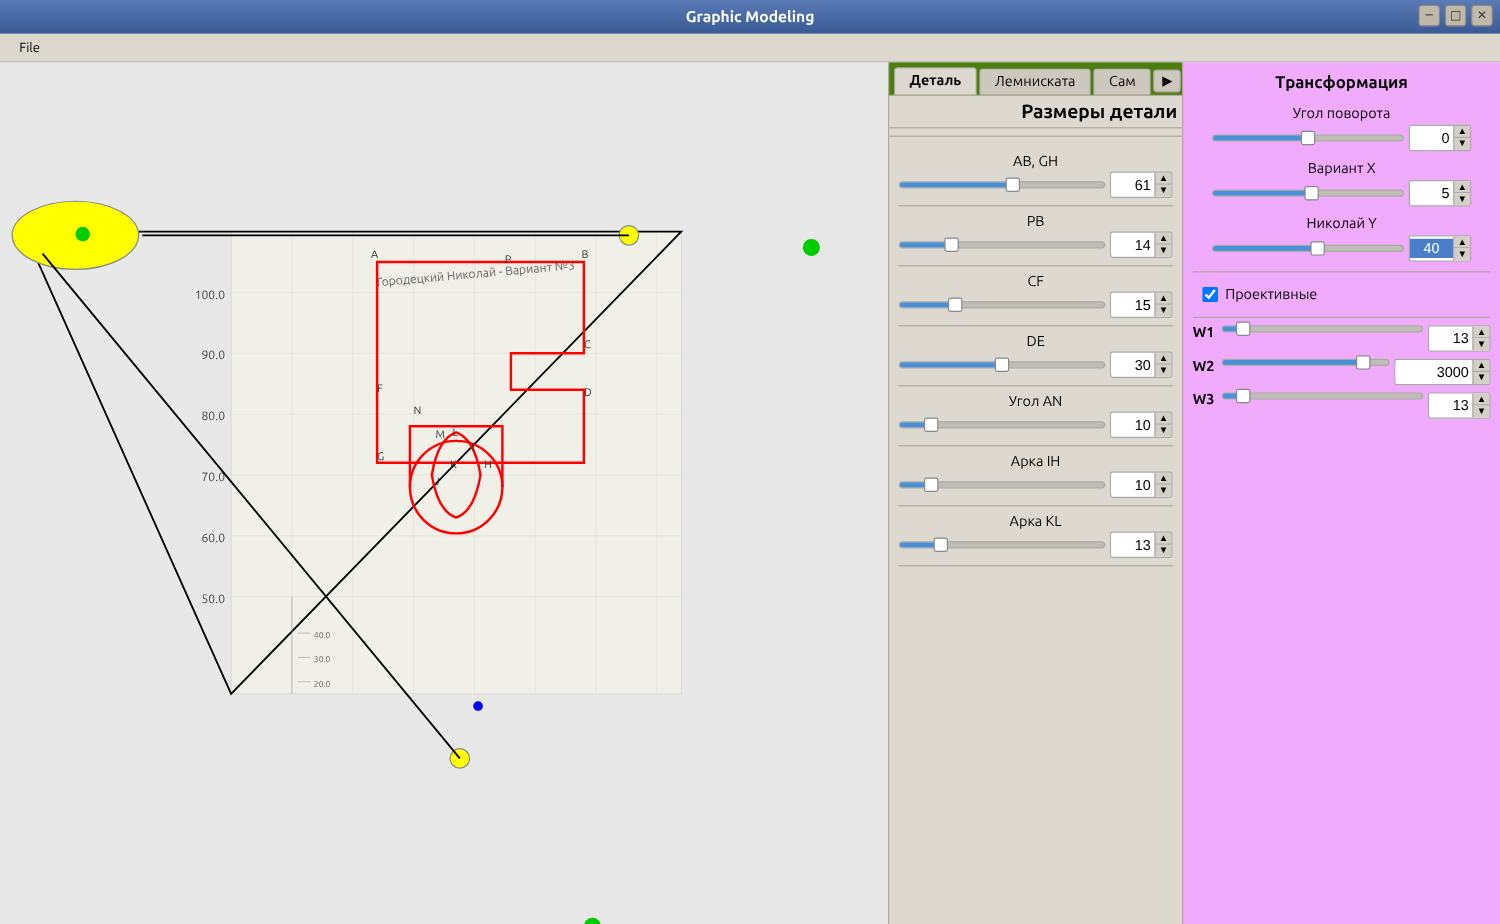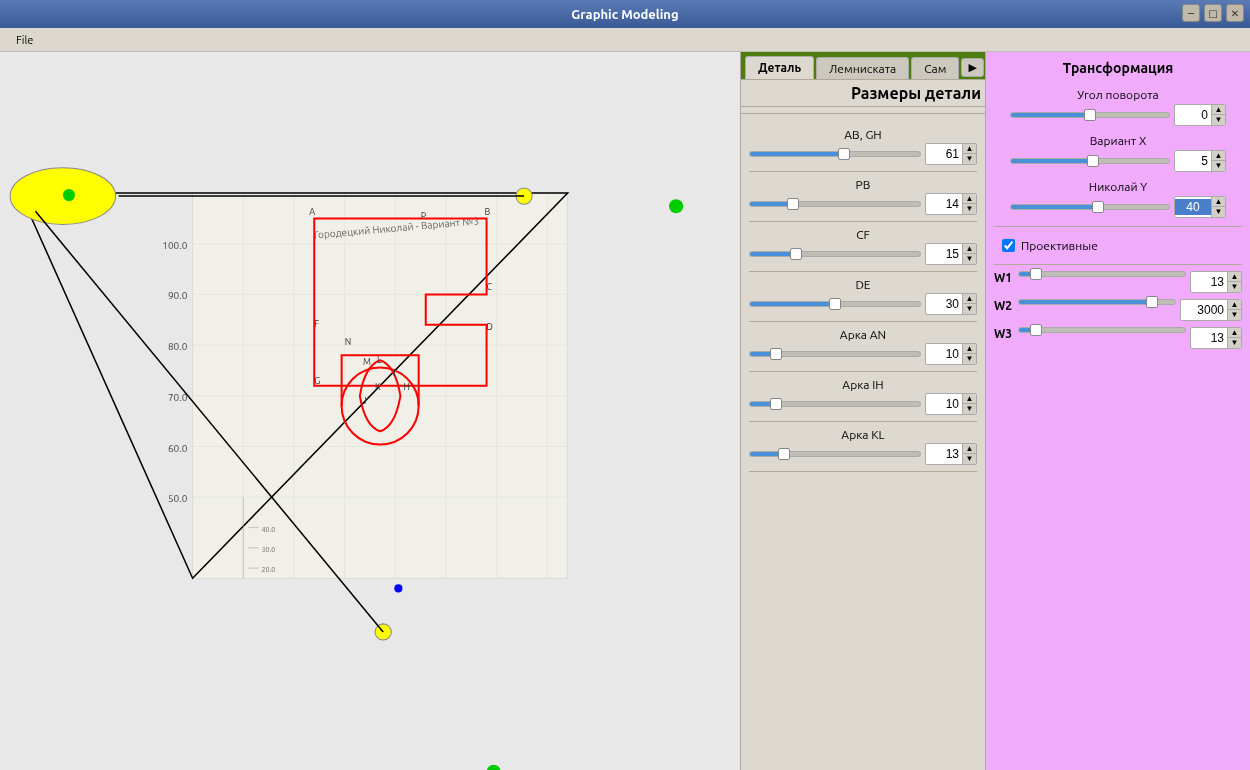--- a/index.html
+++ b/index.html
@@ -482,21 +482,21 @@
               <div class="spin-btns">
                 <button class="spin-btn">▲</button>
                 <button class="spin-btn">▼</button>
               </div>
             </div>
           </div>
         </div>
         <div class="divider"></div>
 
         <div class="param-row">
-          <div class="param-label">Арка AN</div>
+          <div class="param-label">Угол AN</div>
           <div class="param-control">
             <div class="slider-track">
               <div class="slider-fill" style="width:15%"></div>
               <div class="slider-thumb" style="left:15%"></div>
             </div>
             <div class="spin-box">
               <input class="spin-value" type="text" value="10" style="">
               <div class="spin-btns">
                 <button class="spin-btn">▲</button>
                 <button class="spin-btn">▼</button>
@@ -623,21 +623,21 @@
         </div>
       </div>
 
       <div class="w-row">
         <span class="w-label">W2</span>
         <div class="w-slider">
           <div class="w-slider-fill" style="width:85%"></div>
           <div class="w-slider-thumb" style="left:85%"></div>
         </div>
         <div class="spin-box">
-          <input class="spin-value" type="text" value="3000" style="width: 46px;">
+          <input class="spin-value" type="text" value="3000" style="width: 64px;">
           <div class="spin-btns">
             <button class="spin-btn">▲</button>
             <button class="spin-btn">▼</button>
           </div>
         </div>
       </div>
 
       <div class="w-row">
         <span class="w-label">W3</span>
         <div class="w-slider">

